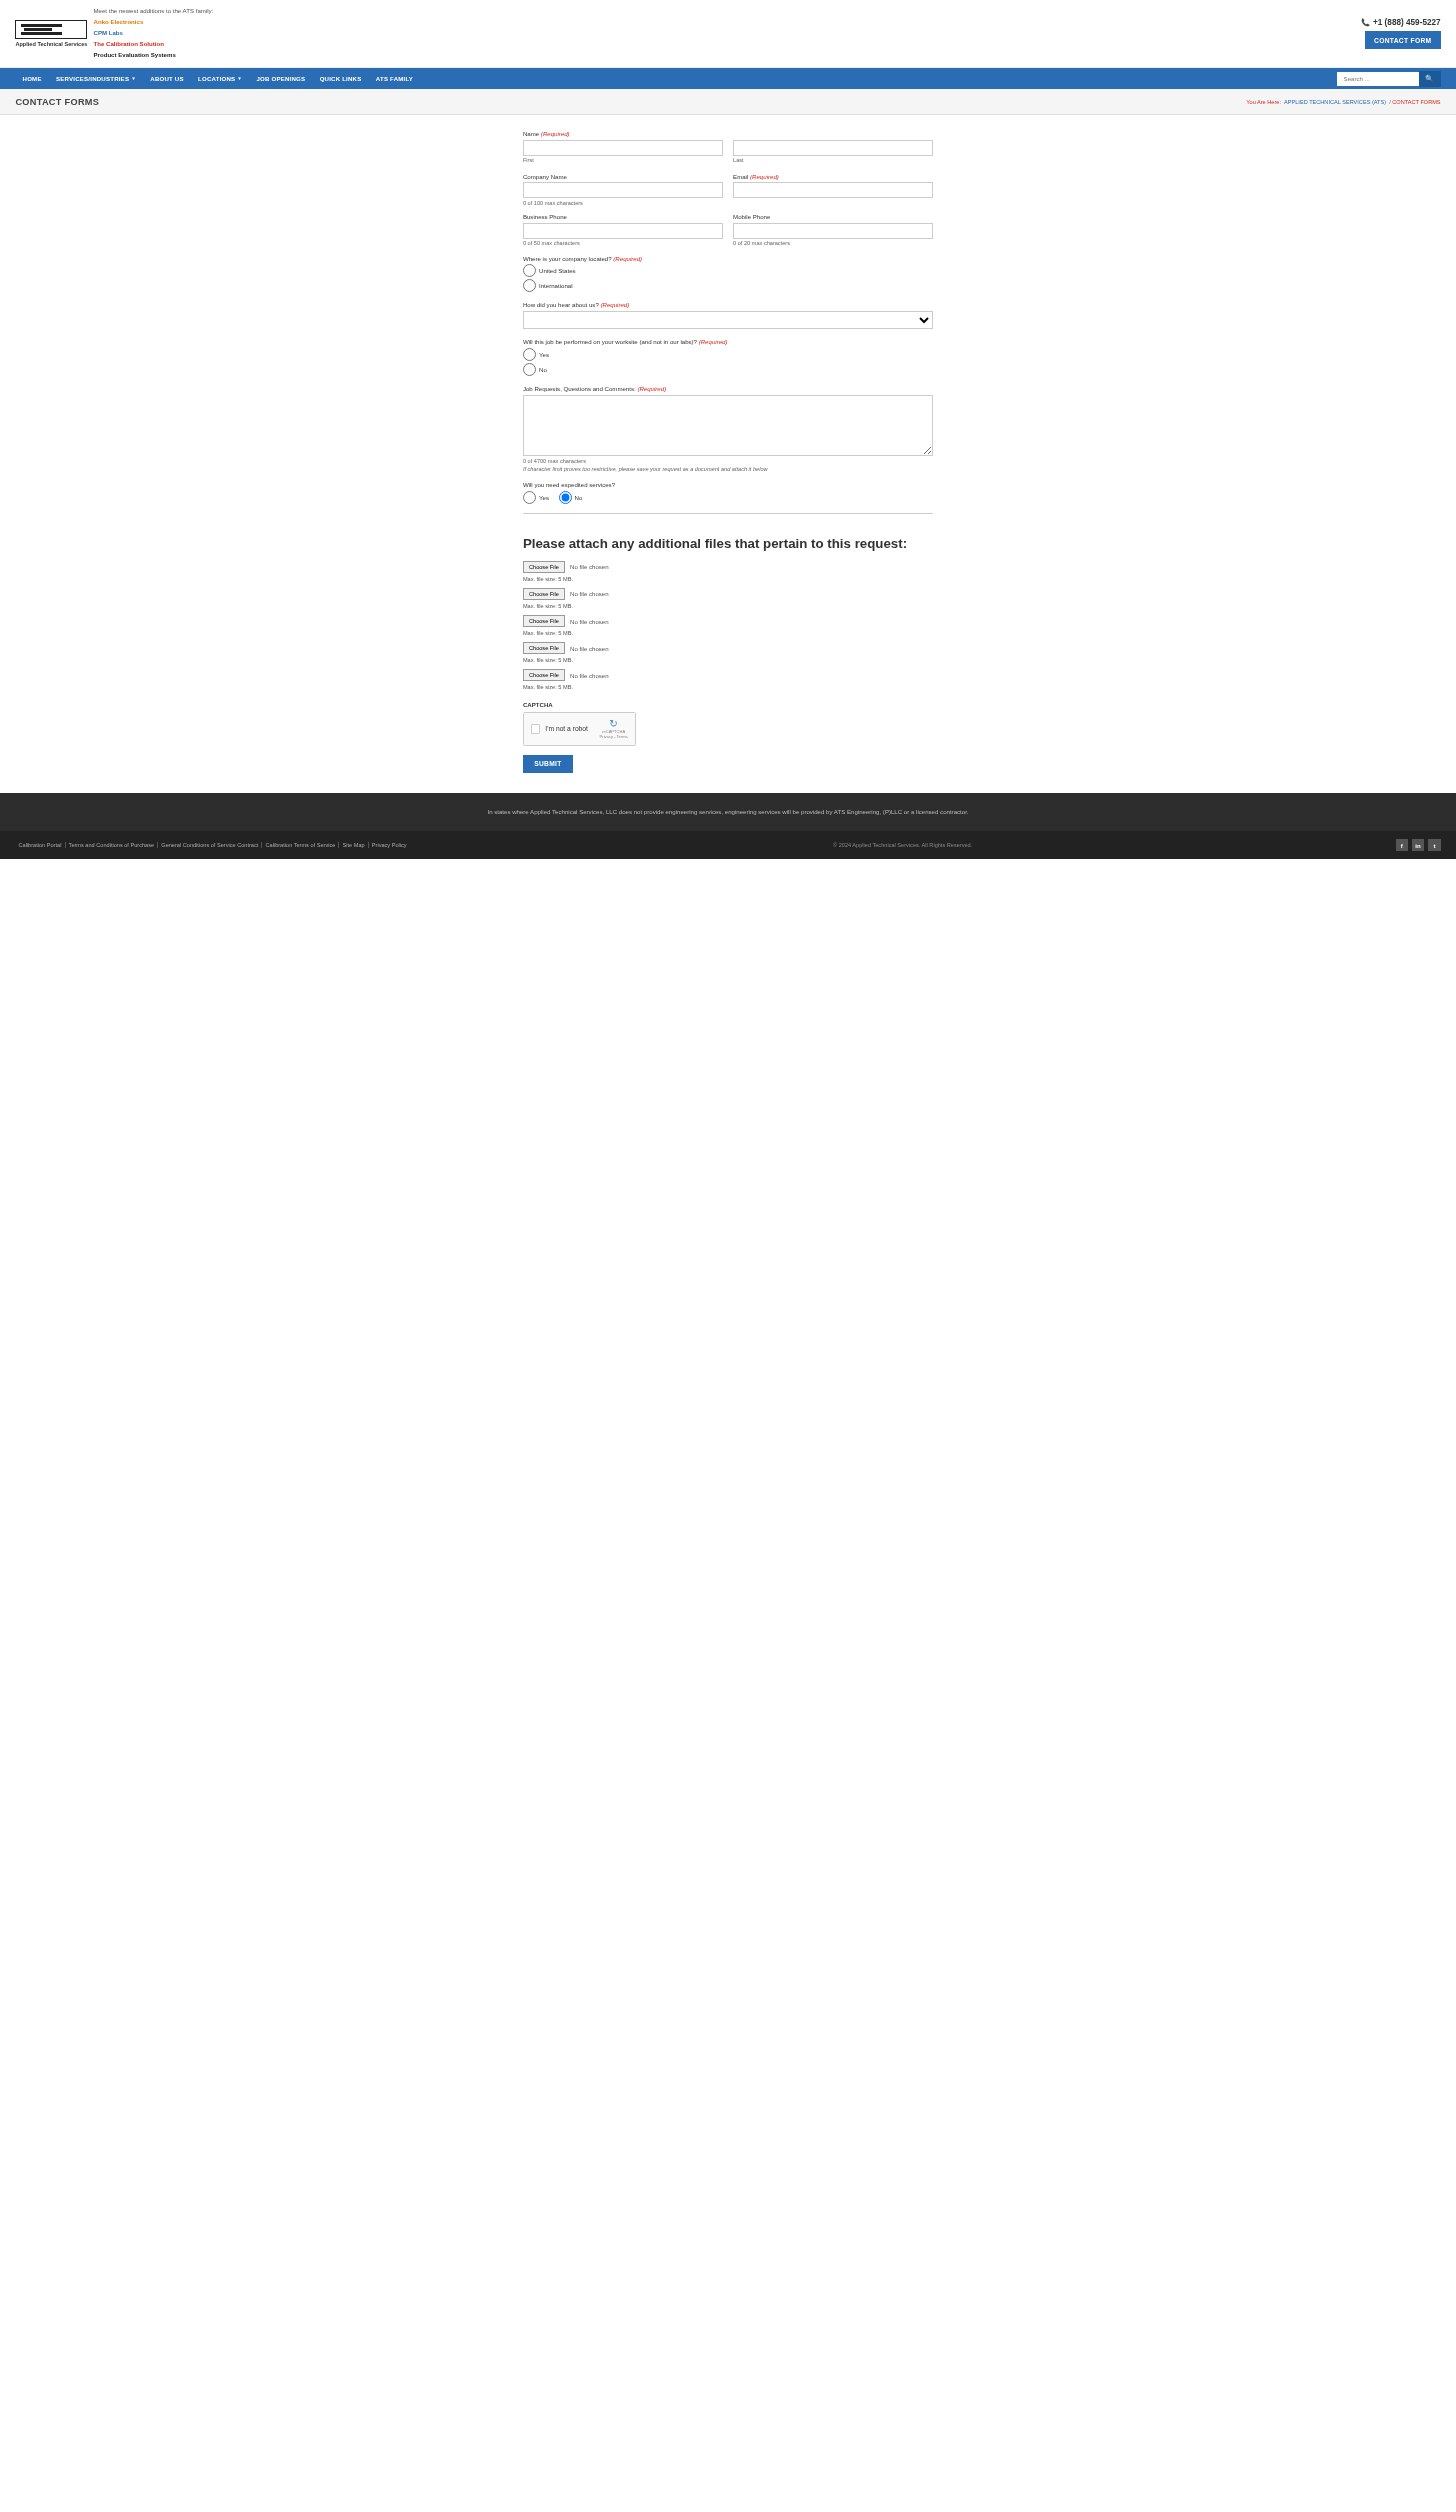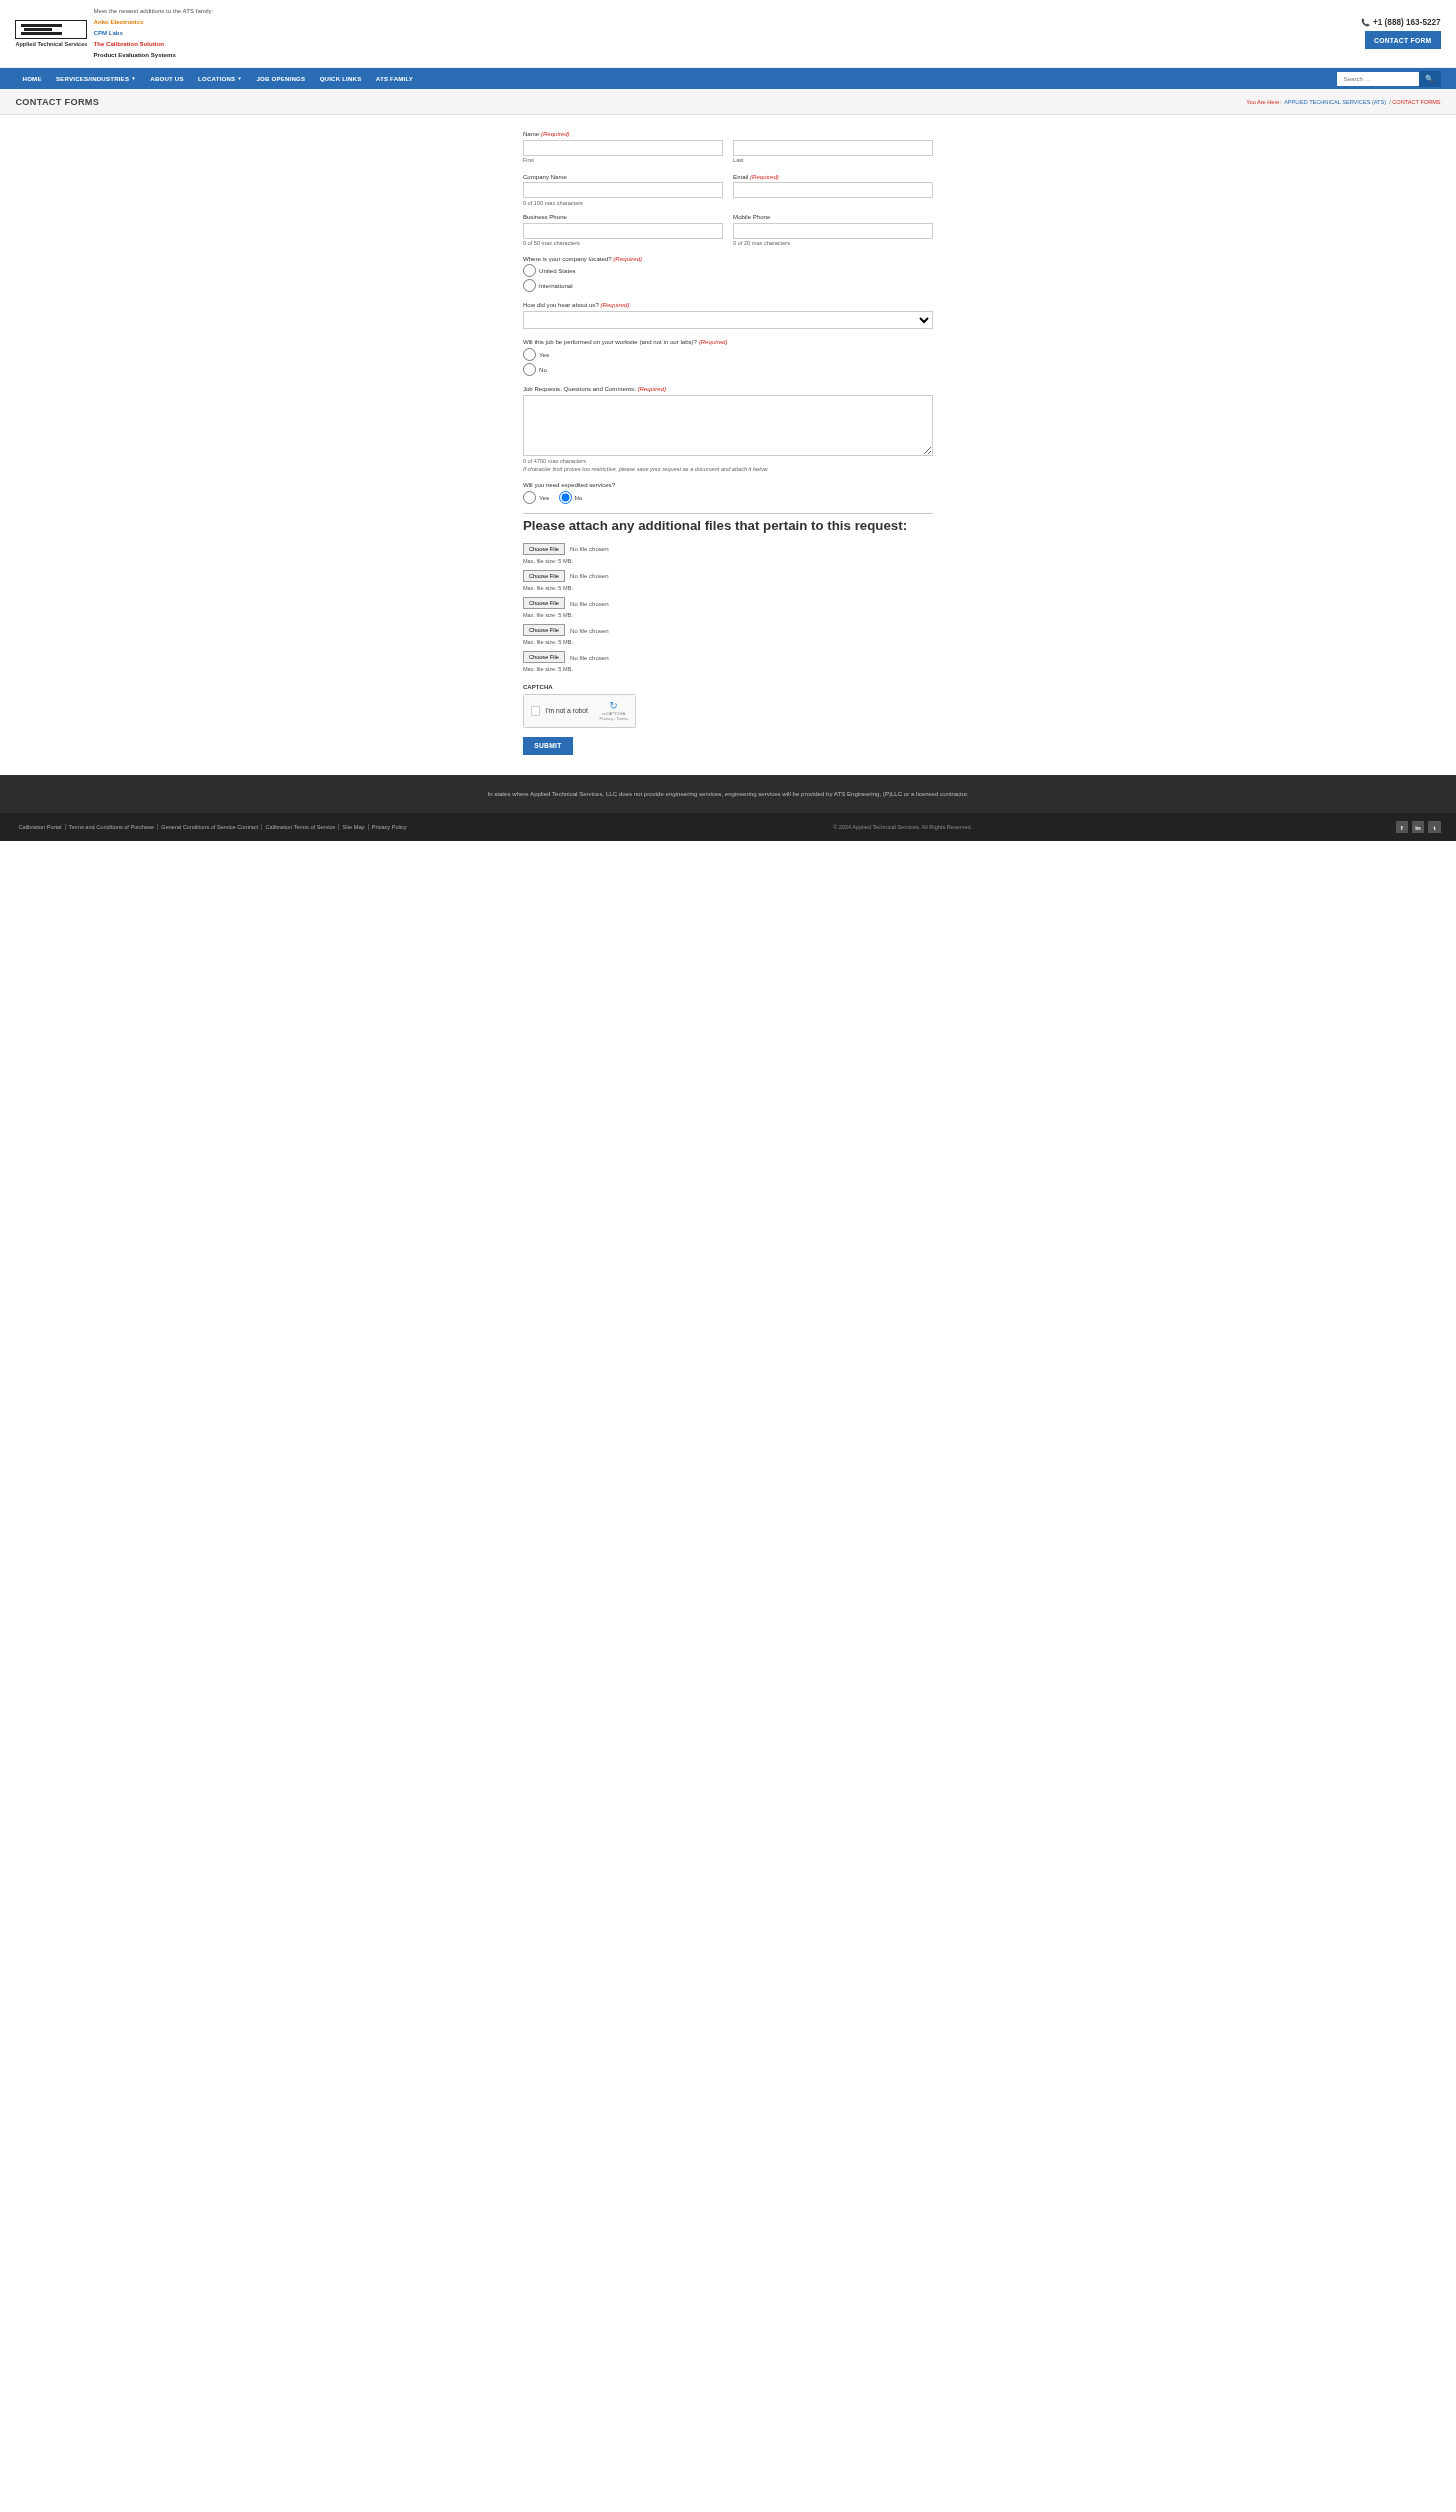--- a/index.html
+++ b/index.html
@@ -224,21 +224,21 @@
       font-size: 5.6px;
       color: #666;
       font-style: italic;
       margin-top: 2px;
     }
 
     
     .attach-section {
       border-top: 0.5px solid #ccc;
       margin-top: 3px;
-      padding-top: 3px;
+      padding-top: 21px;
     }
     .attach-title {
       font-size: 13.3px;
       font-weight: bold;
       color: #333;
       margin-bottom: 8.2px;
       line-height: 1.3;
     }
     .file-upload-row {
       display: flex;
@@ -384,21 +384,21 @@
       <div class="intro">Meet the newest additions to the ATS family:</div>
       <a class="link-anko" href="#">Anko Electronics</a><br>
       <a class="link-cpm" href="#">CPM Labs</a><br>
       <a class="link-cal" href="#">The Calibration Solution</a><br>
       <a class="link-pev" href="#"><strong>Product Evaluation Systems</strong></a>
     </div>
   </div>
   <div class="phone-contact">
     <div class="phone-number">
       <span class="phone-icon">📞</span>
-      <span>+1 (888) 163-5227</span>
+      <span>+1 (888) 459-5227</span>
     </div>
     <button class="contact-form-btn">CONTACT FORM</button>
   </div>
 </div>
 
 <nav class="navbar">
   <div class="nav-items">
     <a class="nav-item">HOME</a>
     <a class="nav-item">SERVICES/INDUSTRIES <span class="chevron">▼</span></a>
     <a class="nav-item">ABOUT US</a>

